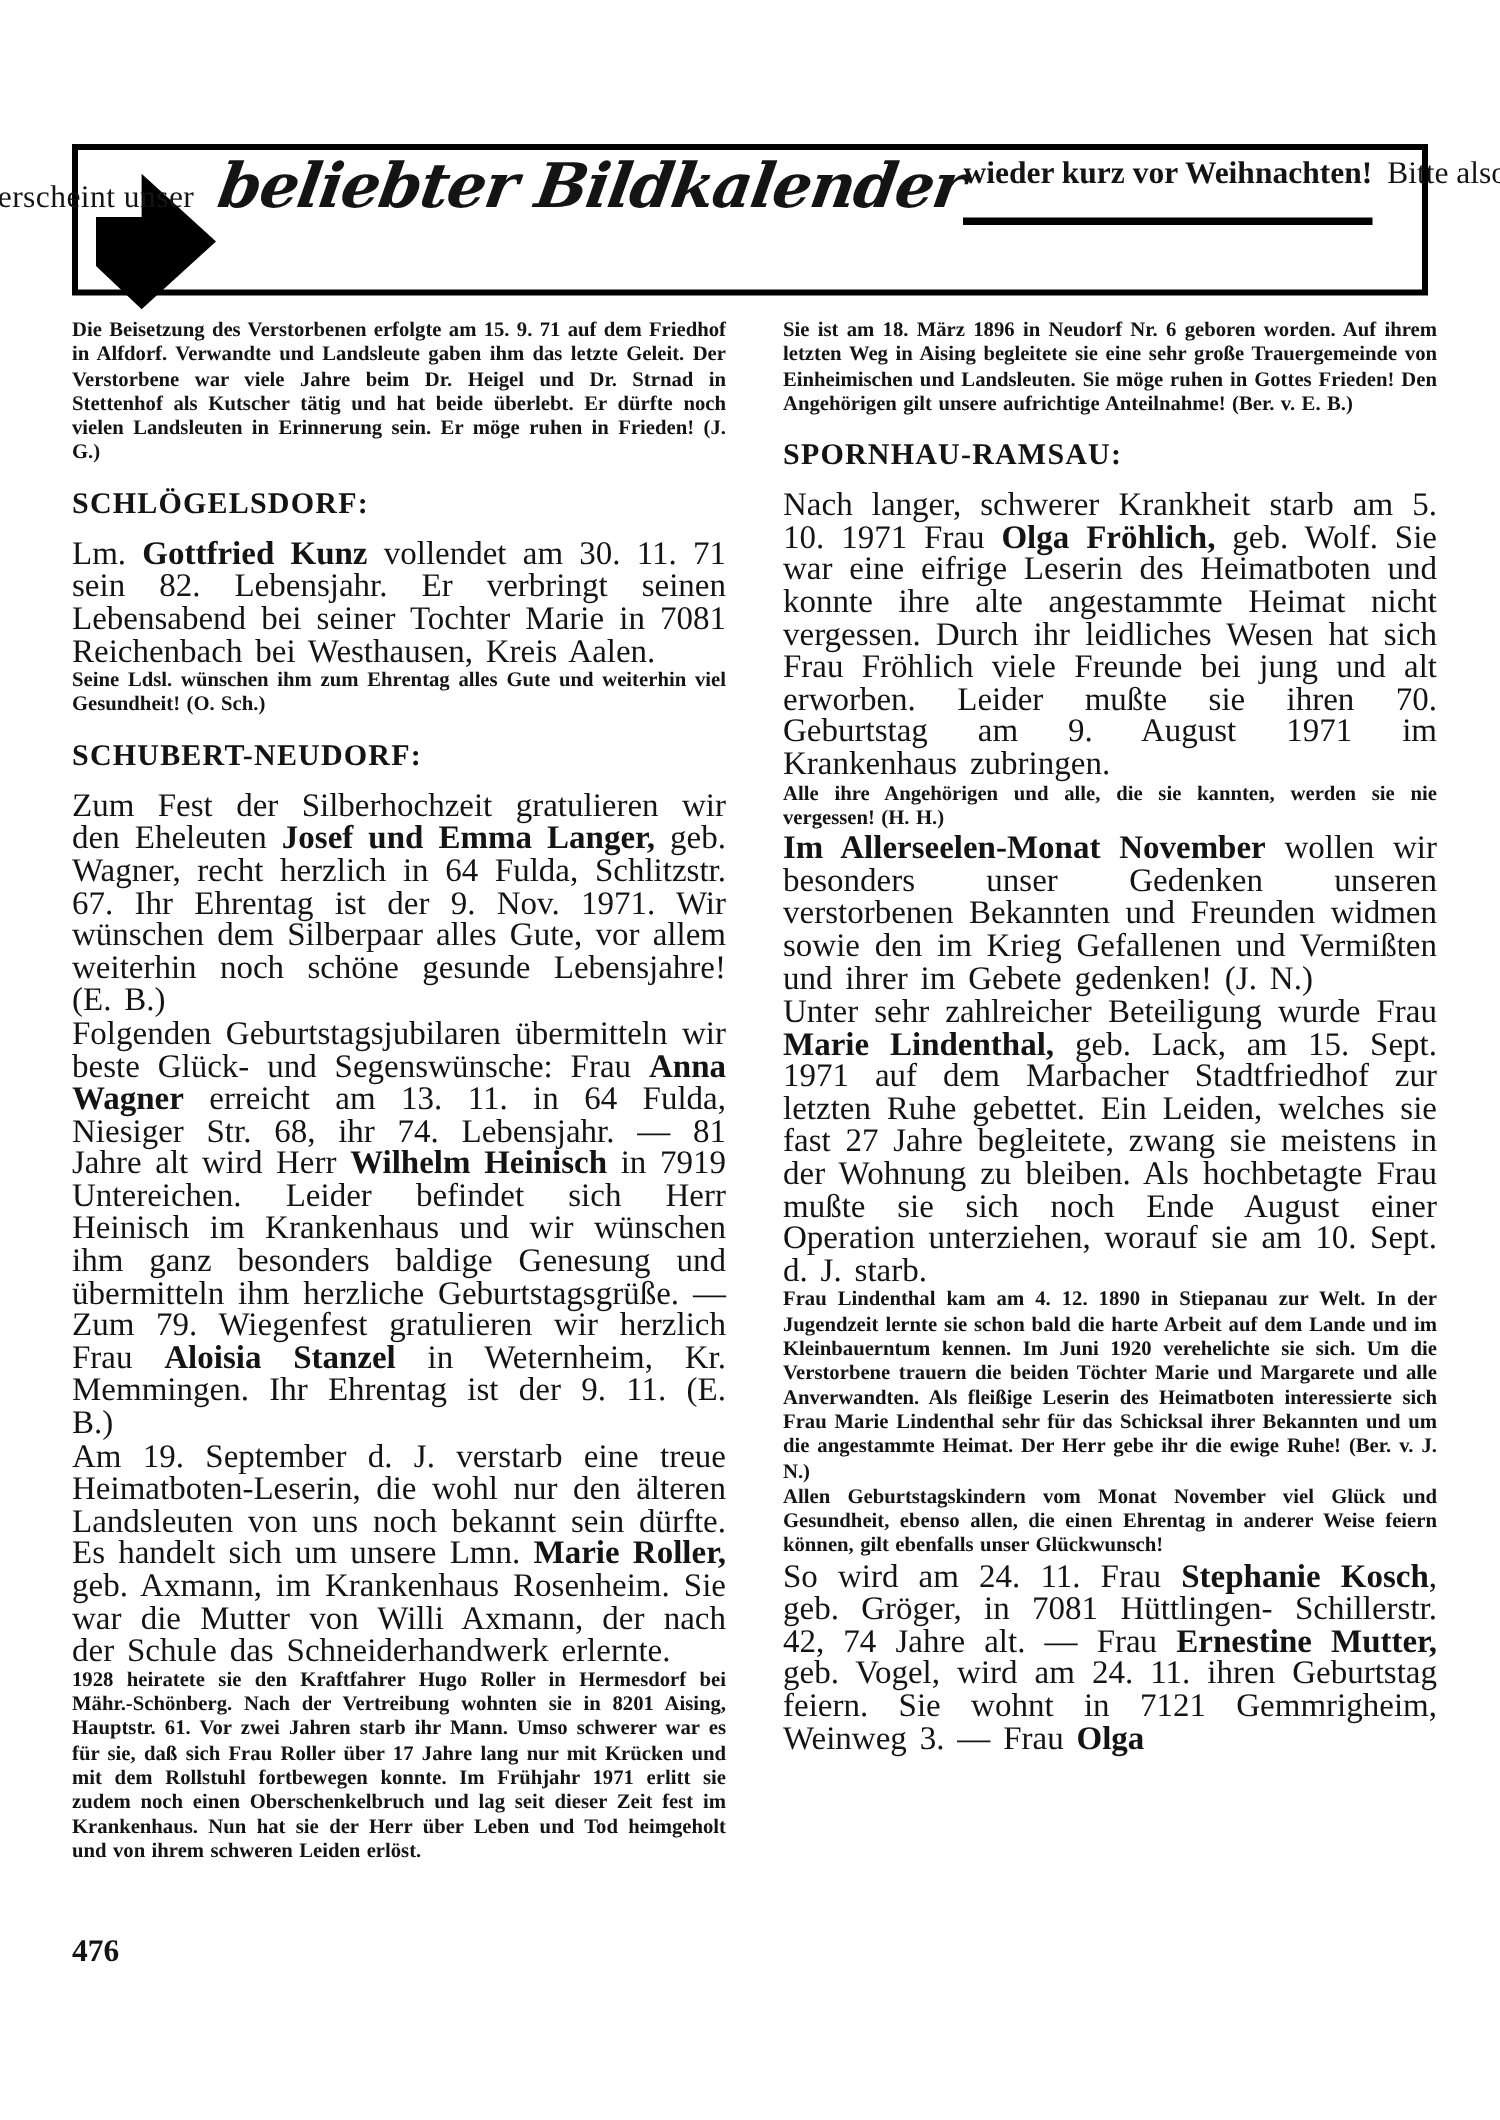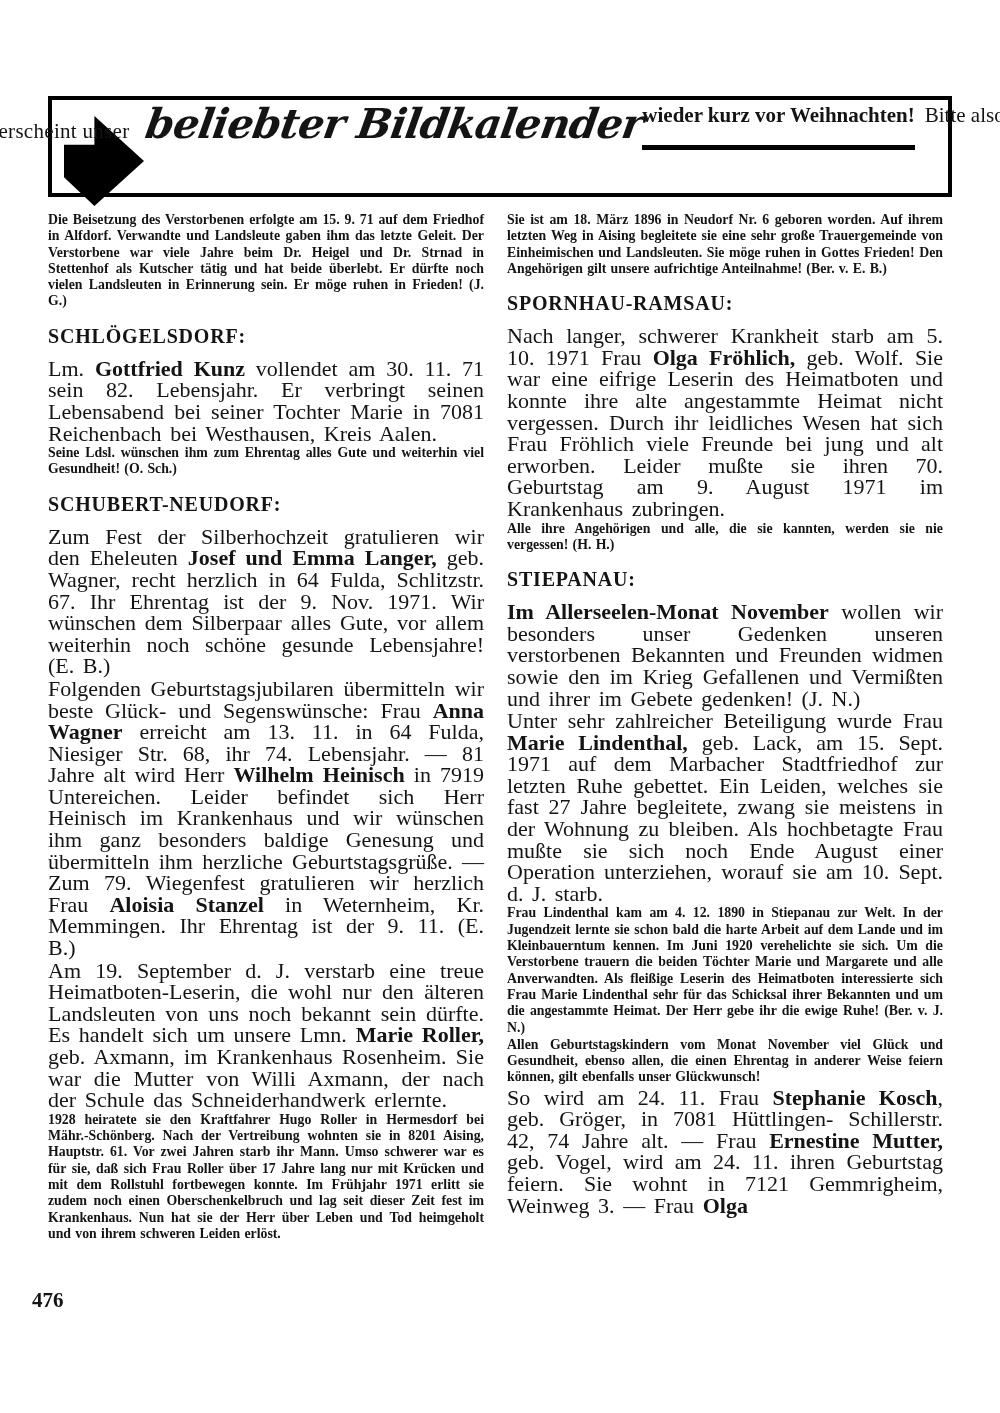--- a/index.html
+++ b/index.html
@@ -23,36 +23,36 @@
   .banner-line1 { display:flex; align-items:baseline; white-space:nowrap; }
   .b1a { font-size:21px; letter-spacing:0.3px; }
   .b1b {
     display:inline-block; margin-left:16px; font-size:41px; font-weight:bold; font-style:italic;
     font-family:"DejaVu Serif", serif; transform:skewX(-9deg); letter-spacing:-1px;
   }
   .banner-line2 { font-size:21px; margin-top:3px; white-space:nowrap; }
   .b2a { font-weight:bold; border-bottom:5px solid #000; padding-bottom:18px; }
   .b2b { margin-left:10px; }
   
-  .columns { position:absolute; left:48px; top:212px; width:904px; display:flex; gap:23px; }
+  .columns { position:absolute; left:48px; top:212px; width:904px; display:flex; gap:38px; }
   .col { width:436px; flex:0 0 436px; }
   .para {
     font-size:22px; line-height:21.6px; text-align:justify;
     word-spacing:0.14em; margin:0 0 1px 0;
   }
   .para b { font-weight:bold; }
   .note {
     font-size:13.8px; line-height:16.3px; font-weight:bold; text-align:justify;
     word-spacing:0.06em; margin:0 0 1px 0;
   }
   .heading {
     font-size:20px; font-weight:bold; letter-spacing:0.8px;
     margin:15px 0 10px 0;
   }
-  .page-number { position:absolute; left:32px; top:1288px; font-size:21px; font-weight:bold; }
+  .page-number { position:absolute; left:48px; top:1288px; font-size:21px; font-weight:bold; }
 </style>
 </head>
 <body>
 
 <div class="page">
 
   <div class="banner">
     <div class="banner-arrow"></div>
     <div class="banner-text">
       <div class="banner-line1">
@@ -75,21 +75,20 @@
       <p class="para"><span>Folgenden Geburtstagsjubilaren übermitteln wir beste Glück- und Segenswünsche: Frau </span><b>Anna Wagner</b><span> erreicht am 13. 11. in 64 Fulda, Niesiger Str. 68, ihr 74. Lebensjahr. — 81 Jahre alt wird Herr </span><b>Wilhelm Heinisch</b><span> in 7919 Untereichen. Leider befindet sich Herr Heinisch im Krankenhaus und wir wünschen ihm ganz besonders baldige Genesung und übermitteln ihm herzliche Geburtstagsgrüße. — Zum 79. Wiegenfest gratulieren wir herzlich Frau </span><b>Aloisia Stanzel</b><span> in Weternheim, Kr. Memmingen. Ihr Ehrentag ist der 9. 11. (E. B.)</span></p>
       <p class="para"><span>Am 19. September d. J. verstarb eine treue Heimatboten-Leserin, die wohl nur den älteren Landsleuten von uns noch bekannt sein dürfte. Es handelt sich um unsere Lmn. </span><b>Marie Roller,</b><span> geb. Axmann, im Krankenhaus Rosenheim. Sie war die Mutter von Willi Axmann, der nach der Schule das Schneiderhandwerk erlernte.</span></p>
       <p class="note">1928 heiratete sie den Kraftfahrer Hugo Roller in Hermesdorf bei Mähr.-Schönberg. Nach der Vertreibung wohnten sie in 8201 Aising, Hauptstr. 61. Vor zwei Jahren starb ihr Mann. Umso schwerer war es für sie, daß sich Frau Roller über 17 Jahre lang nur mit Krücken und mit dem Rollstuhl fortbewegen konnte. Im Frühjahr 1971 erlitt sie zudem noch einen Oberschenkelbruch und lag seit dieser Zeit fest im Krankenhaus. Nun hat sie der Herr über Leben und Tod heimgeholt und von ihrem schweren Leiden erlöst.</p>
     </div>
 
     <div class="col">
       <p class="note">Sie ist am 18. März 1896 in Neudorf Nr. 6 geboren worden. Auf ihrem letzten Weg in Aising begleitete sie eine sehr große Trauergemeinde von Einheimischen und Landsleuten. Sie möge ruhen in Gottes Frieden! Den Angehörigen gilt unsere aufrichtige Anteilnahme! (Ber. v. E. B.)</p>
       <h2 class="heading">SPORNHAU-RAMSAU:</h2>
       <p class="para"><span>Nach langer, schwerer Krankheit starb am 5. 10. 1971 Frau </span><b>Olga Fröhlich,</b><span> geb. Wolf. Sie war eine eifrige Leserin des Heimatboten und konnte ihre alte angestammte Heimat nicht vergessen. Durch ihr leidliches Wesen hat sich Frau Fröhlich viele Freunde bei jung und alt erworben. Leider mußte sie ihren 70. Geburtstag am 9. August 1971 im Krankenhaus zubringen.</span></p>
       <p class="note">Alle ihre Angehörigen und alle, die sie kannten, werden sie nie vergessen! (H. H.)</p>
-      <h2 class="heading">STIEPANAU:</h2>
       <p class="para"><b>Im Allerseelen-Monat November</b><span> wollen wir besonders unser Gedenken unseren verstorbenen Bekannten und Freunden widmen sowie den im Krieg Gefallenen und Vermißten und ihrer im Gebete gedenken! (J. N.)</span></p>
       <p class="para"><span>Unter sehr zahlreicher Beteiligung wurde Frau </span><b>Marie Lindenthal,</b><span> geb. Lack, am 15. Sept. 1971 auf dem Marbacher Stadtfriedhof zur letzten Ruhe gebettet. Ein Leiden, welches sie fast 27 Jahre begleitete, zwang sie meistens in der Wohnung zu bleiben. Als hochbetagte Frau mußte sie sich noch Ende August einer Operation unterziehen, worauf sie am 10. Sept. d. J. starb.</span></p>
       <p class="note">Frau Lindenthal kam am 4. 12. 1890 in Stiepanau zur Welt. In der Jugendzeit lernte sie schon bald die harte Arbeit auf dem Lande und im Kleinbauerntum kennen. Im Juni 1920 verehelichte sie sich. Um die Verstorbene trauern die beiden Töchter Marie und Margarete und alle Anverwandten. Als fleißige Leserin des Heimatboten interessierte sich Frau Marie Lindenthal sehr für das Schicksal ihrer Bekannten und um die angestammte Heimat. Der Herr gebe ihr die ewige Ruhe! (Ber. v. J. N.)</p>
       <p class="note">Allen Geburtstagskindern vom Monat November viel Glück und Gesundheit, ebenso allen, die einen Ehrentag in anderer Weise feiern können, gilt ebenfalls unser Glückwunsch!</p>
       <p class="para"><span>So wird am 24. 11. Frau </span><b>Stephanie Kosch</b><span>, geb. Gröger, in 7081 Hüttlingen- Schillerstr. 42, 74 Jahre alt. — Frau </span><b>Ernestine Mutter,</b><span> geb. Vogel, wird am 24. 11. ihren Geburtstag feiern. Sie wohnt in 7121 Gemmrigheim, Weinweg 3. — Frau </span><b>Olga</b></p>
     </div>
 
   </div>
 
   <div class="page-number">476</div>

